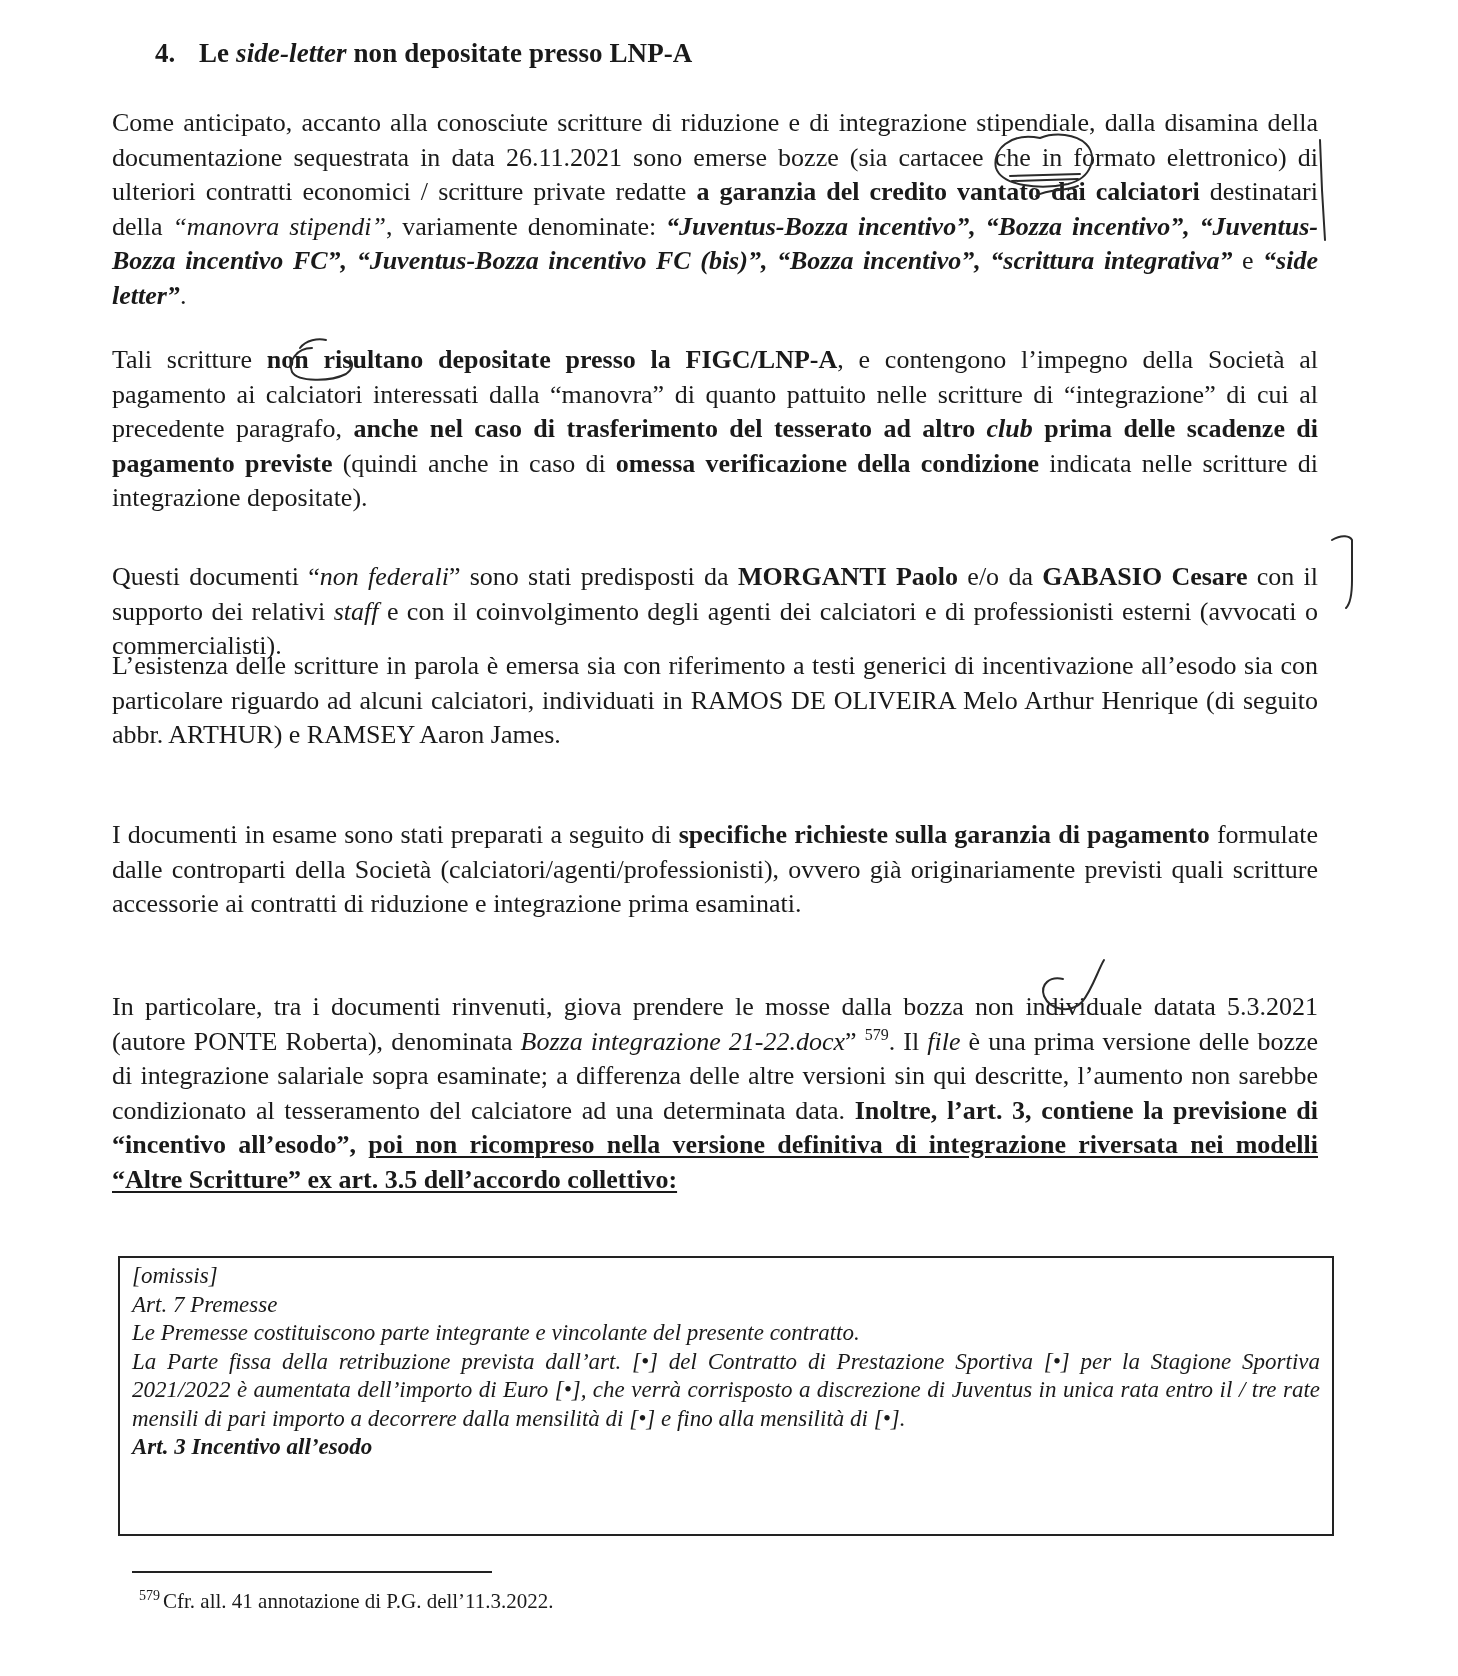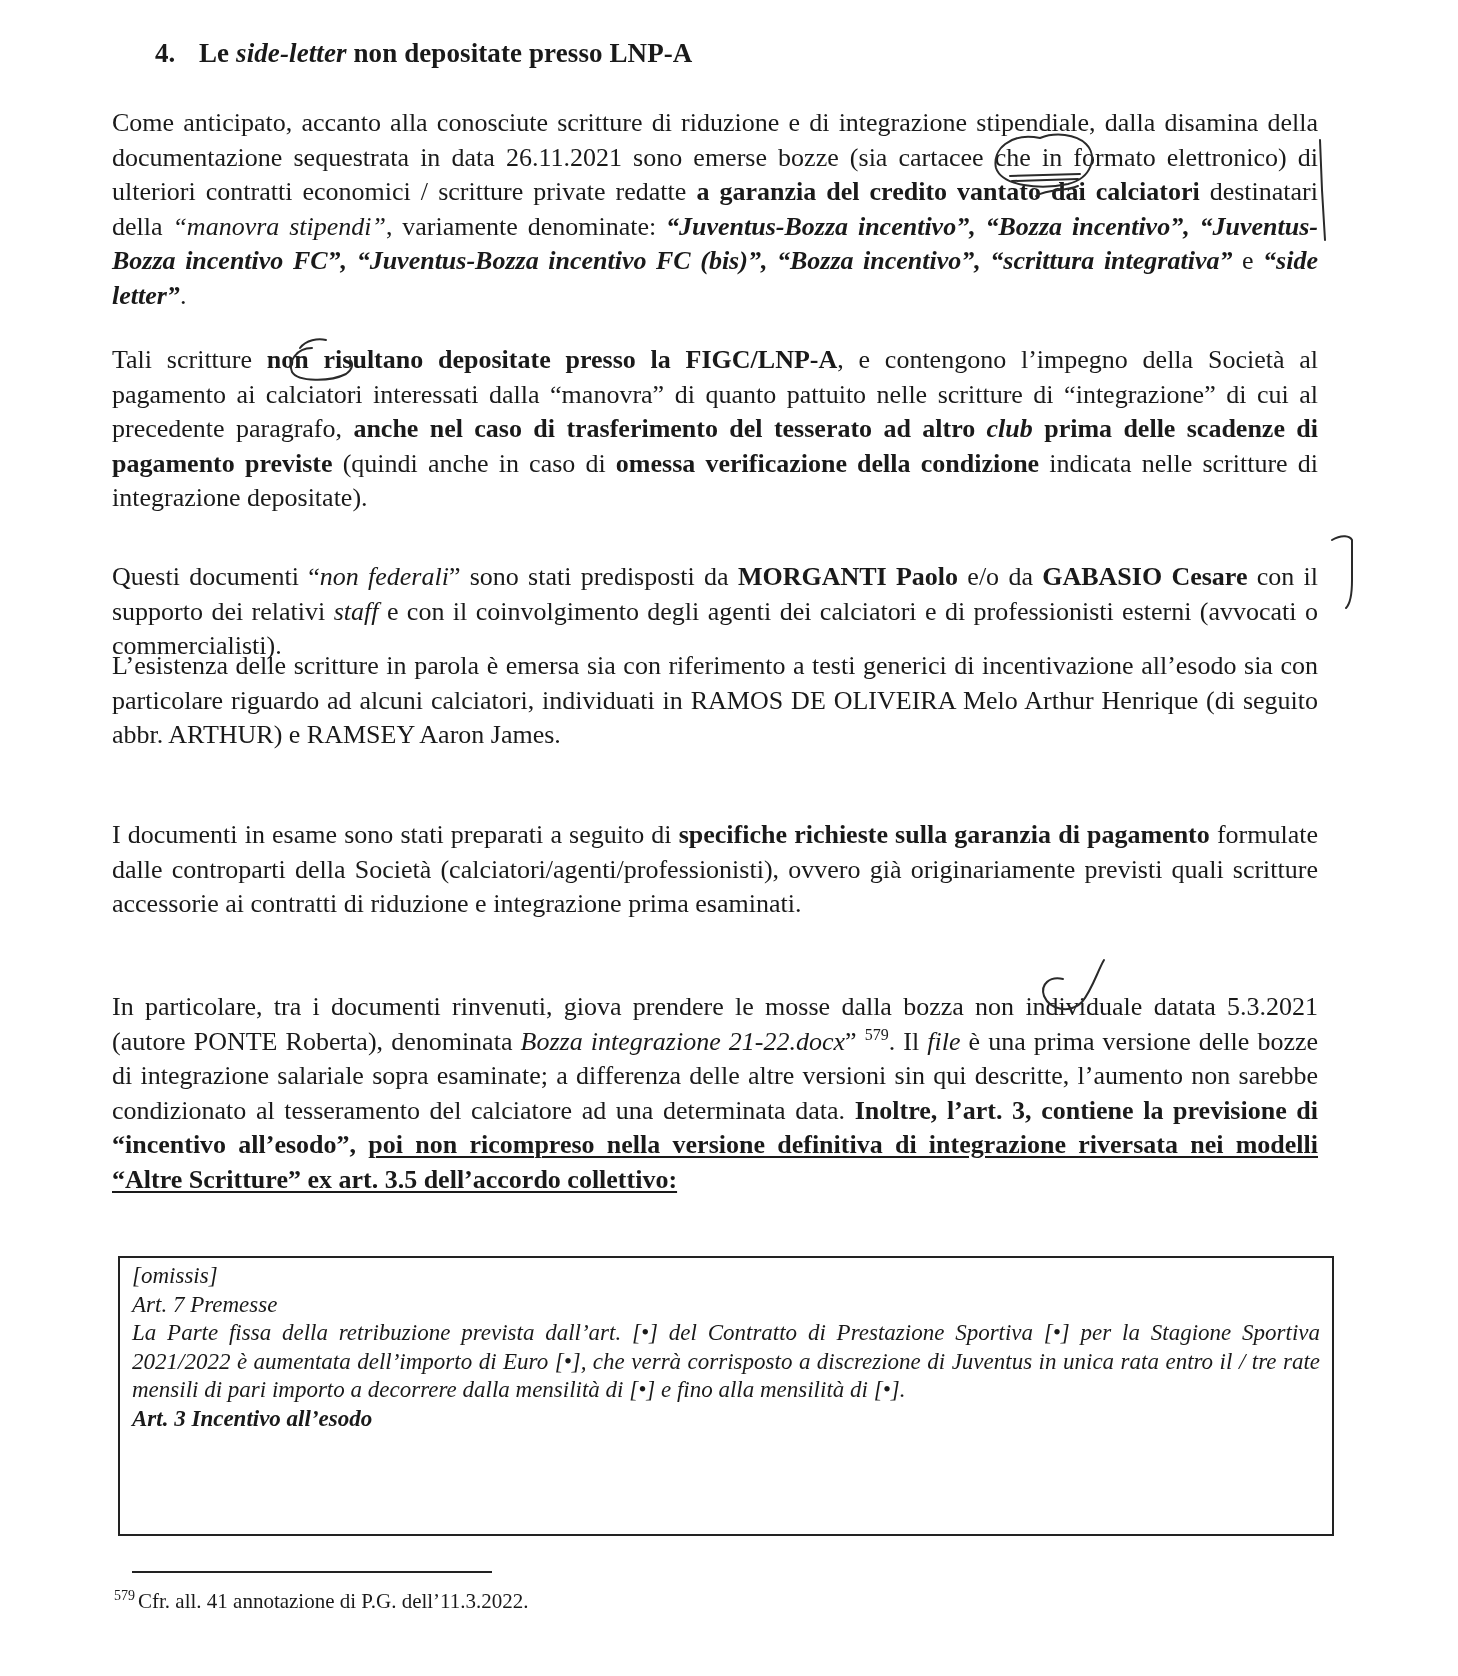--- a/index.html
+++ b/index.html
@@ -40,21 +40,21 @@
   .quote-box .ql { display: block; text-align: justify; text-align-last: left; }
   .quote-box .ql.b { font-weight: bold; }
   .quote-box .ql.u { text-decoration: underline; text-decoration-thickness: 2px; }
   .quote-box .ql.justify-full { text-align-last: justify; }
 
   .fn-rule {
     position: absolute; left: 132px; top: 1571px; width: 360px; height: 0;
     border-top: 2px solid #222;
   }
   .footnote {
-    position: absolute; left: 114px; top: 1588px; font-size: 21px;
+    position: absolute; left: 139px; top: 1588px; font-size: 21px;
   }
   .footnote .fnum { font-size: 14px; vertical-align: super; margin-right: 3px; }
 
   
   .annot { position: absolute; pointer-events: none; }
 </style>
 </head>
 <body>
 
 <div class="page">
@@ -66,20 +66,21 @@
   <div class="para" id="p1"><span class="r ">Come anticipato, accanto alla conosciute scritture di riduzione e di integrazione stipendiale, dalla disamina della documentazione sequestrata in data 26.11.2021 sono emerse bozze (sia cartacee che in formato elettronico) di ulteriori contratti economici / scritture private redatte </span><span class="r b">a garanzia del credito vantato dai calciatori</span><span class="r "> destinatari della </span><span class="r i">“manovra stipendi”</span><span class="r ">, variamente denominate: </span><span class="r b i">“Juventus-Bozza incentivo”, “Bozza incentivo”, “Juventus-Bozza incentivo FC”, “Juventus-Bozza incentivo FC (bis)”, “Bozza incentivo”, “scrittura integrativa”</span><span class="r "> e </span><span class="r b i">“side letter”</span><span class="r ">.</span></div>
   <div class="para" id="p2"><span class="r ">Tali scritture </span><span class="r b">non risultano depositate presso la FIGC/LNP-A</span><span class="r ">, e contengono l’impegno della Società al pagamento ai calciatori interessati dalla “manovra” di quanto pattuito nelle scritture di “integrazione” di cui al precedente paragrafo, </span><span class="r b">anche nel caso di trasferimento del tesserato ad altro </span><span class="r b i">club</span><span class="r b"> prima delle scadenze di pagamento previste</span><span class="r "> (quindi anche in caso di </span><span class="r b">omessa verificazione della condizione</span><span class="r "> indicata nelle scritture di integrazione depositate).</span></div>
   <div class="para" id="p3"><span class="r ">Questi documenti “</span><span class="r i">non federali</span><span class="r ">” sono stati predisposti da </span><span class="r b">MORGANTI Paolo</span><span class="r "> e/o da </span><span class="r b">GABASIO Cesare</span><span class="r "> con il supporto dei relativi </span><span class="r i">staff</span><span class="r "> e con il coinvolgimento degli agenti dei calciatori e di professionisti esterni (avvocati o commercialisti).</span></div>
   <div class="para" id="p4"><span class="r ">L’esistenza delle scritture in parola è emersa sia con riferimento a testi generici di incentivazione all’esodo sia con particolare riguardo ad alcuni calciatori, individuati in RAMOS DE OLIVEIRA Melo Arthur Henrique (di seguito abbr. ARTHUR) e RAMSEY Aaron James.</span></div>
   <div class="para" id="p5"><span class="r ">I documenti in esame sono stati preparati a seguito di </span><span class="r b">specifiche richieste sulla garanzia di pagamento</span><span class="r "> formulate dalle controparti della Società (calciatori/agenti/professionisti), ovvero già originariamente previsti quali scritture accessorie ai contratti di riduzione e integrazione prima esaminati.</span></div>
   <div class="para" id="p6"><span class="r ">In particolare, tra i documenti rinvenuti, giova prendere le mosse dalla bozza non individuale datata 5.3.2021 (autore PONTE Roberta), denominata </span><span class="r i">Bozza integrazione 21-22.docx</span><span class="r ">” </span><span class="r sup">579</span><span class="r ">. Il </span><span class="r i">file</span><span class="r "> è una prima versione delle bozze di integrazione salariale sopra esaminate; a differenza delle altre versioni sin qui descritte, l’aumento non sarebbe condizionato al tesseramento del calciatore ad una determinata data. </span><span class="r b">Inoltre, l’art. 3, contiene la previsione di “incentivo all’esodo”, </span><span class="r b u">poi non ricompreso nella versione definitiva di integrazione riversata nei modelli “Altre Scritture” ex art. 3.5 dell’accordo collettivo:</span></div>
 
   <div class="quote-box" id="quote-box">
       <span class="ql ">[omissis]</span>
       <span class="ql ">Art. 7 Premesse</span>
+      <span class="ql ">Le Premesse costituiscono parte integrante e vincolante del presente contratto.</span>
       <span class="ql ">La Parte fissa della retribuzione prevista dall’art. [•] del Contratto di Prestazione Sportiva [•] per la Stagione Sportiva 2021/2022 è aumentata dell’importo di Euro [•], che verrà corrisposto a discrezione di Juventus in unica rata entro il / tre rate mensili di pari importo a decorrere dalla mensilità di [•] e fino alla mensilità di [•].</span>
       <span class="ql b">Art. 3 Incentivo all’esodo</span>
     </div>
 
   <div class="fn-rule"></div>
   <div class="footnote">
     <span class="fnum">579</span><span>Cfr. all. 41 annotazione di P.G. dell’11.3.2022.</span>
   </div>
 
   <svg class="annot" width="1458" height="1676" style="left:0;top:0">

